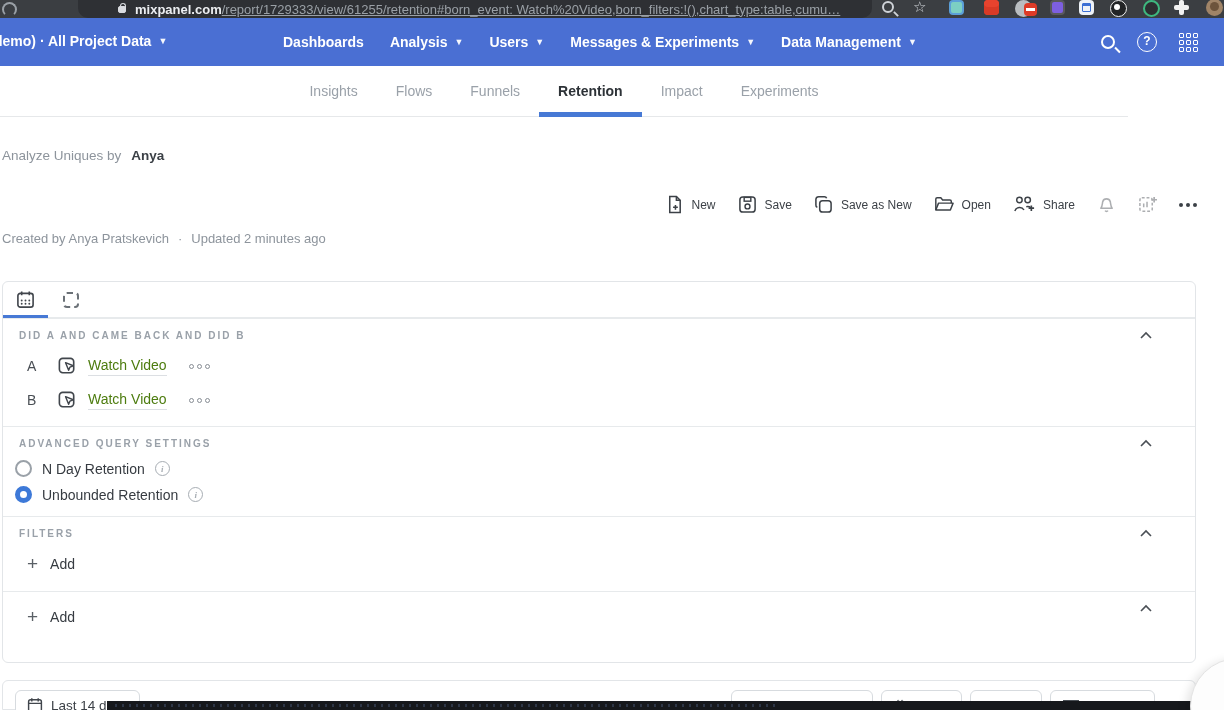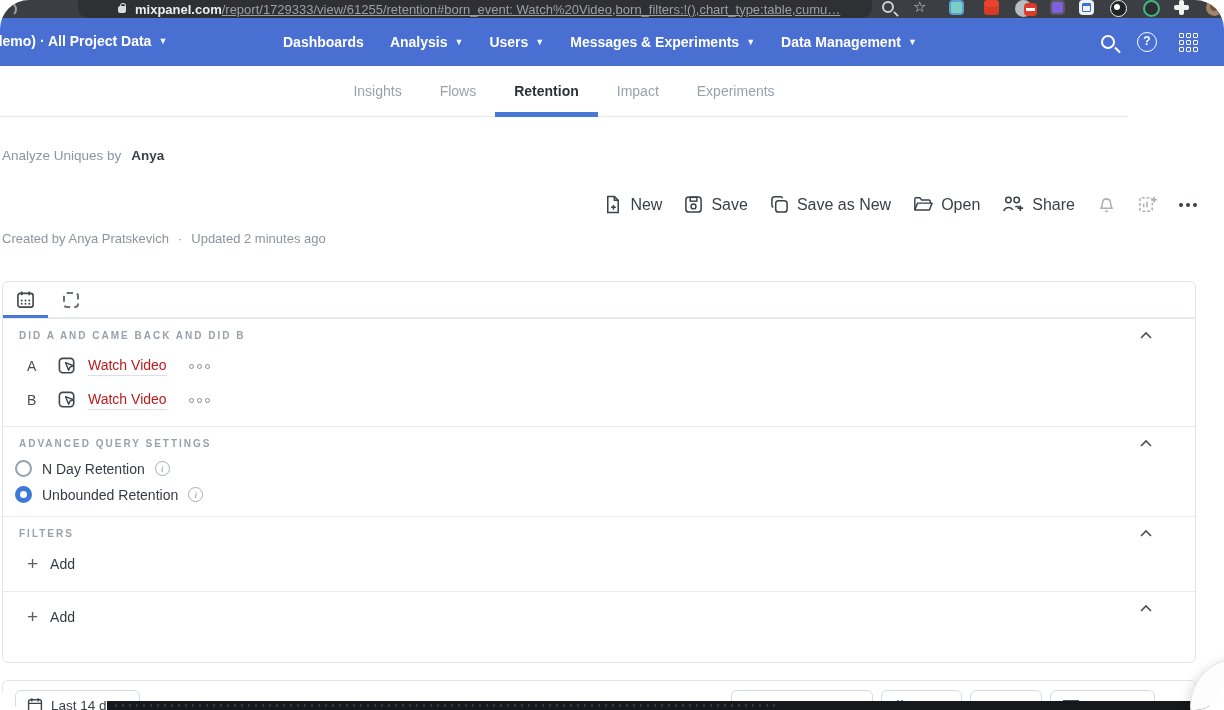--- a/index.html
+++ b/index.html
@@ -1,18 +1,18 @@
 <!DOCTYPE html>
 <html><head>
 <meta charset="utf-8">
 <style>
   * { margin:0; padding:0; box-sizing:border-box; }
   html,body { width:1224px; height:710px; }
   body { font-family:"Liberation Sans", sans-serif; background:#fff; overflow:hidden; position:relative; }
-  #screen { position:absolute; inset:0; width:1224px; height:710px; background:#fff; overflow:hidden;border-radius:29px; }
+  #screen { position:absolute; inset:0; width:1224px; height:710px; background:#fff; overflow:hidden; }
 
   
   .chrome { position:absolute; left:0; top:0; width:1224px; height:18px; background:#3b3e42; }
   .reload-arc { position:absolute; left:2px; top:2px; width:15px; height:15px; border:2px solid #9aa0a6; border-radius:50%; border-bottom-color:transparent; }
   .url-pill { position:absolute; left:78px; top:0; width:794px; height:18px; background:#2e3034; border-radius:0 0 10px 10px; display:flex; align-items:center; padding-left:40px; overflow:hidden; white-space:nowrap; }
   .lock { width:8px; height:7px; border:1.5px solid #dadce0; border-radius:2px; position:relative; margin-right:9px; flex:0 0 auto; background:#dadce0; }
   .lock:before { content:""; position:absolute; left:1px; top:-4px; width:4px; height:4px; border:1.5px solid #dadce0; border-bottom:none; border-radius:3px 3px 0 0; }
   .url-domain { color:#eceef1; font-size:13px; font-weight:700; }
   .url-path { color:#9aa0a6; font-size:13px;text-decoration:underline; }
   .chrome-ic { position:absolute; top:0; color:#cfd3d8; }
@@ -42,40 +42,40 @@
   .tab.active { color:#2d3237; font-weight:700; }
   .tab.active:after { content:""; position:absolute; left:0; right:0; bottom:-1px; height:5px; background:#4779d5; }
 
   
   .analyze { position:absolute; left:2px; top:148px; font-size:13.5px; color:#8d949c; display:flex; gap:10px; }
   .analyze b { color:#3c4147; font-weight:700; }
   .title { position:absolute; left:1px; top:192px; font-size:25px; font-weight:700; color:#3c4147; letter-spacing:.2px; }
   .byline { position:absolute; left:2px; top:231px; font-size:13px; color:#8d949c; display:flex; gap:9px; }
 
   .actions { position:absolute; right:27px; top:195px; display:flex; align-items:center; gap:22px; }
-  .act { display:flex; align-items:center; gap:8px; font-size:16px; color:#3c4147; cursor:pointer; }
+  .act { display:flex; align-items:center; gap:8px; font-size:12px; color:#3c4147; cursor:pointer; }
   .act svg { display:block; }
   .act.dis svg { opacity:.42; }
   .dots3 { display:flex; gap:3px; }
   .dots3 i { width:4px; height:4px; border-radius:50%; background:#3c4147; }
 
   
   .panel { position:absolute; left:2px; top:281px; width:1194px; height:382px; background:#fff; border:1px solid #e2e5e8; border-radius:6px; }
   .icontabs { position:relative; height:36px; border-bottom:1px solid #e7eaec; display:flex; align-items:center; }
   .icontab { position:relative; height:36px; width:45px; display:flex; align-items:center; justify-content:center; cursor:pointer; }
   .icontab.active:after { content:""; position:absolute; left:0; right:0; bottom:0; height:3px; background:#4779d5; }
   .dashedbox { width:16px; height:16px; border:2px dashed #6b7177; border-radius:4px; }
 
   .sect { position:relative; border-top:1px solid #e7eaec; }
   .sect:first-of-type { border-top:none; }
   .sect-head { padding:11px 16px 0; font-size:10px; font-weight:700; letter-spacing:2px; color:#9aa1a9; }
   .chev { position:absolute; right:42px; top:10px; width:14px; height:14px; cursor:pointer; }
   .evrow { display:flex; align-items:center; gap:0; margin:13px 0 0 24px; height:24px; }
   .evrow .stepL { width:30px; font-size:14px; color:#4a4f55; }
-  .evname { font-size:14px; color:#b91c1c; margin-left:10px; border-bottom:1px solid #dcdfe3; padding-bottom:2px; cursor:pointer; }
+  .evname { font-size:14px; color:#4d7c0f; margin-left:10px; border-bottom:1px solid #dcdfe3; padding-bottom:2px; cursor:pointer; }
   .rowdots { display:flex; gap:3px; margin-left:22px; cursor:pointer; }
   .rowdots i { width:5px; height:5px; border-radius:50%; border:1.4px solid #878d94; }
   .radio-row { display:flex; align-items:center; gap:10px; margin:11px 0 0 12px; font-size:14px; color:#363b41; cursor:pointer; }
   .rad { width:17px; height:17px; border-radius:50%; border:2px solid #9aa1a8; background:#fff; }
   .rad.on { border:5.5px solid #3d79d8; }
   .info { width:15px; height:15px; border-radius:50%; border:1.4px solid #a7adb3; color:#a7adb3; font-size:9px; font-style:italic; font-weight:700; display:flex; align-items:center; justify-content:center; font-family:"Liberation Serif", serif; }
   .addrow { display:flex; align-items:center; gap:12px; margin:17px 0 0 24px; font-size:14px; color:#363b41; cursor:pointer; }
   .plus { font-size:19px; color:#5a6066; line-height:14px; font-weight:400; }
 
   
@@ -170,20 +170,23 @@
         </div>
     </div>
   </div>
 
   <div class="tabbar">
     <div class="tab">
         <span>Insights</span>
       </div>
     <div class="tab">
         <span>Flows</span>
+      </div>
+    <div class="tab">
+        <span>Funnels</span>
       </div>
     <div class="tab active">
         <span>Retention</span>
       </div>
     <div class="tab">
         <span>Impact</span>
       </div>
     <div class="tab">
         <span>Experiments</span>
       </div>

